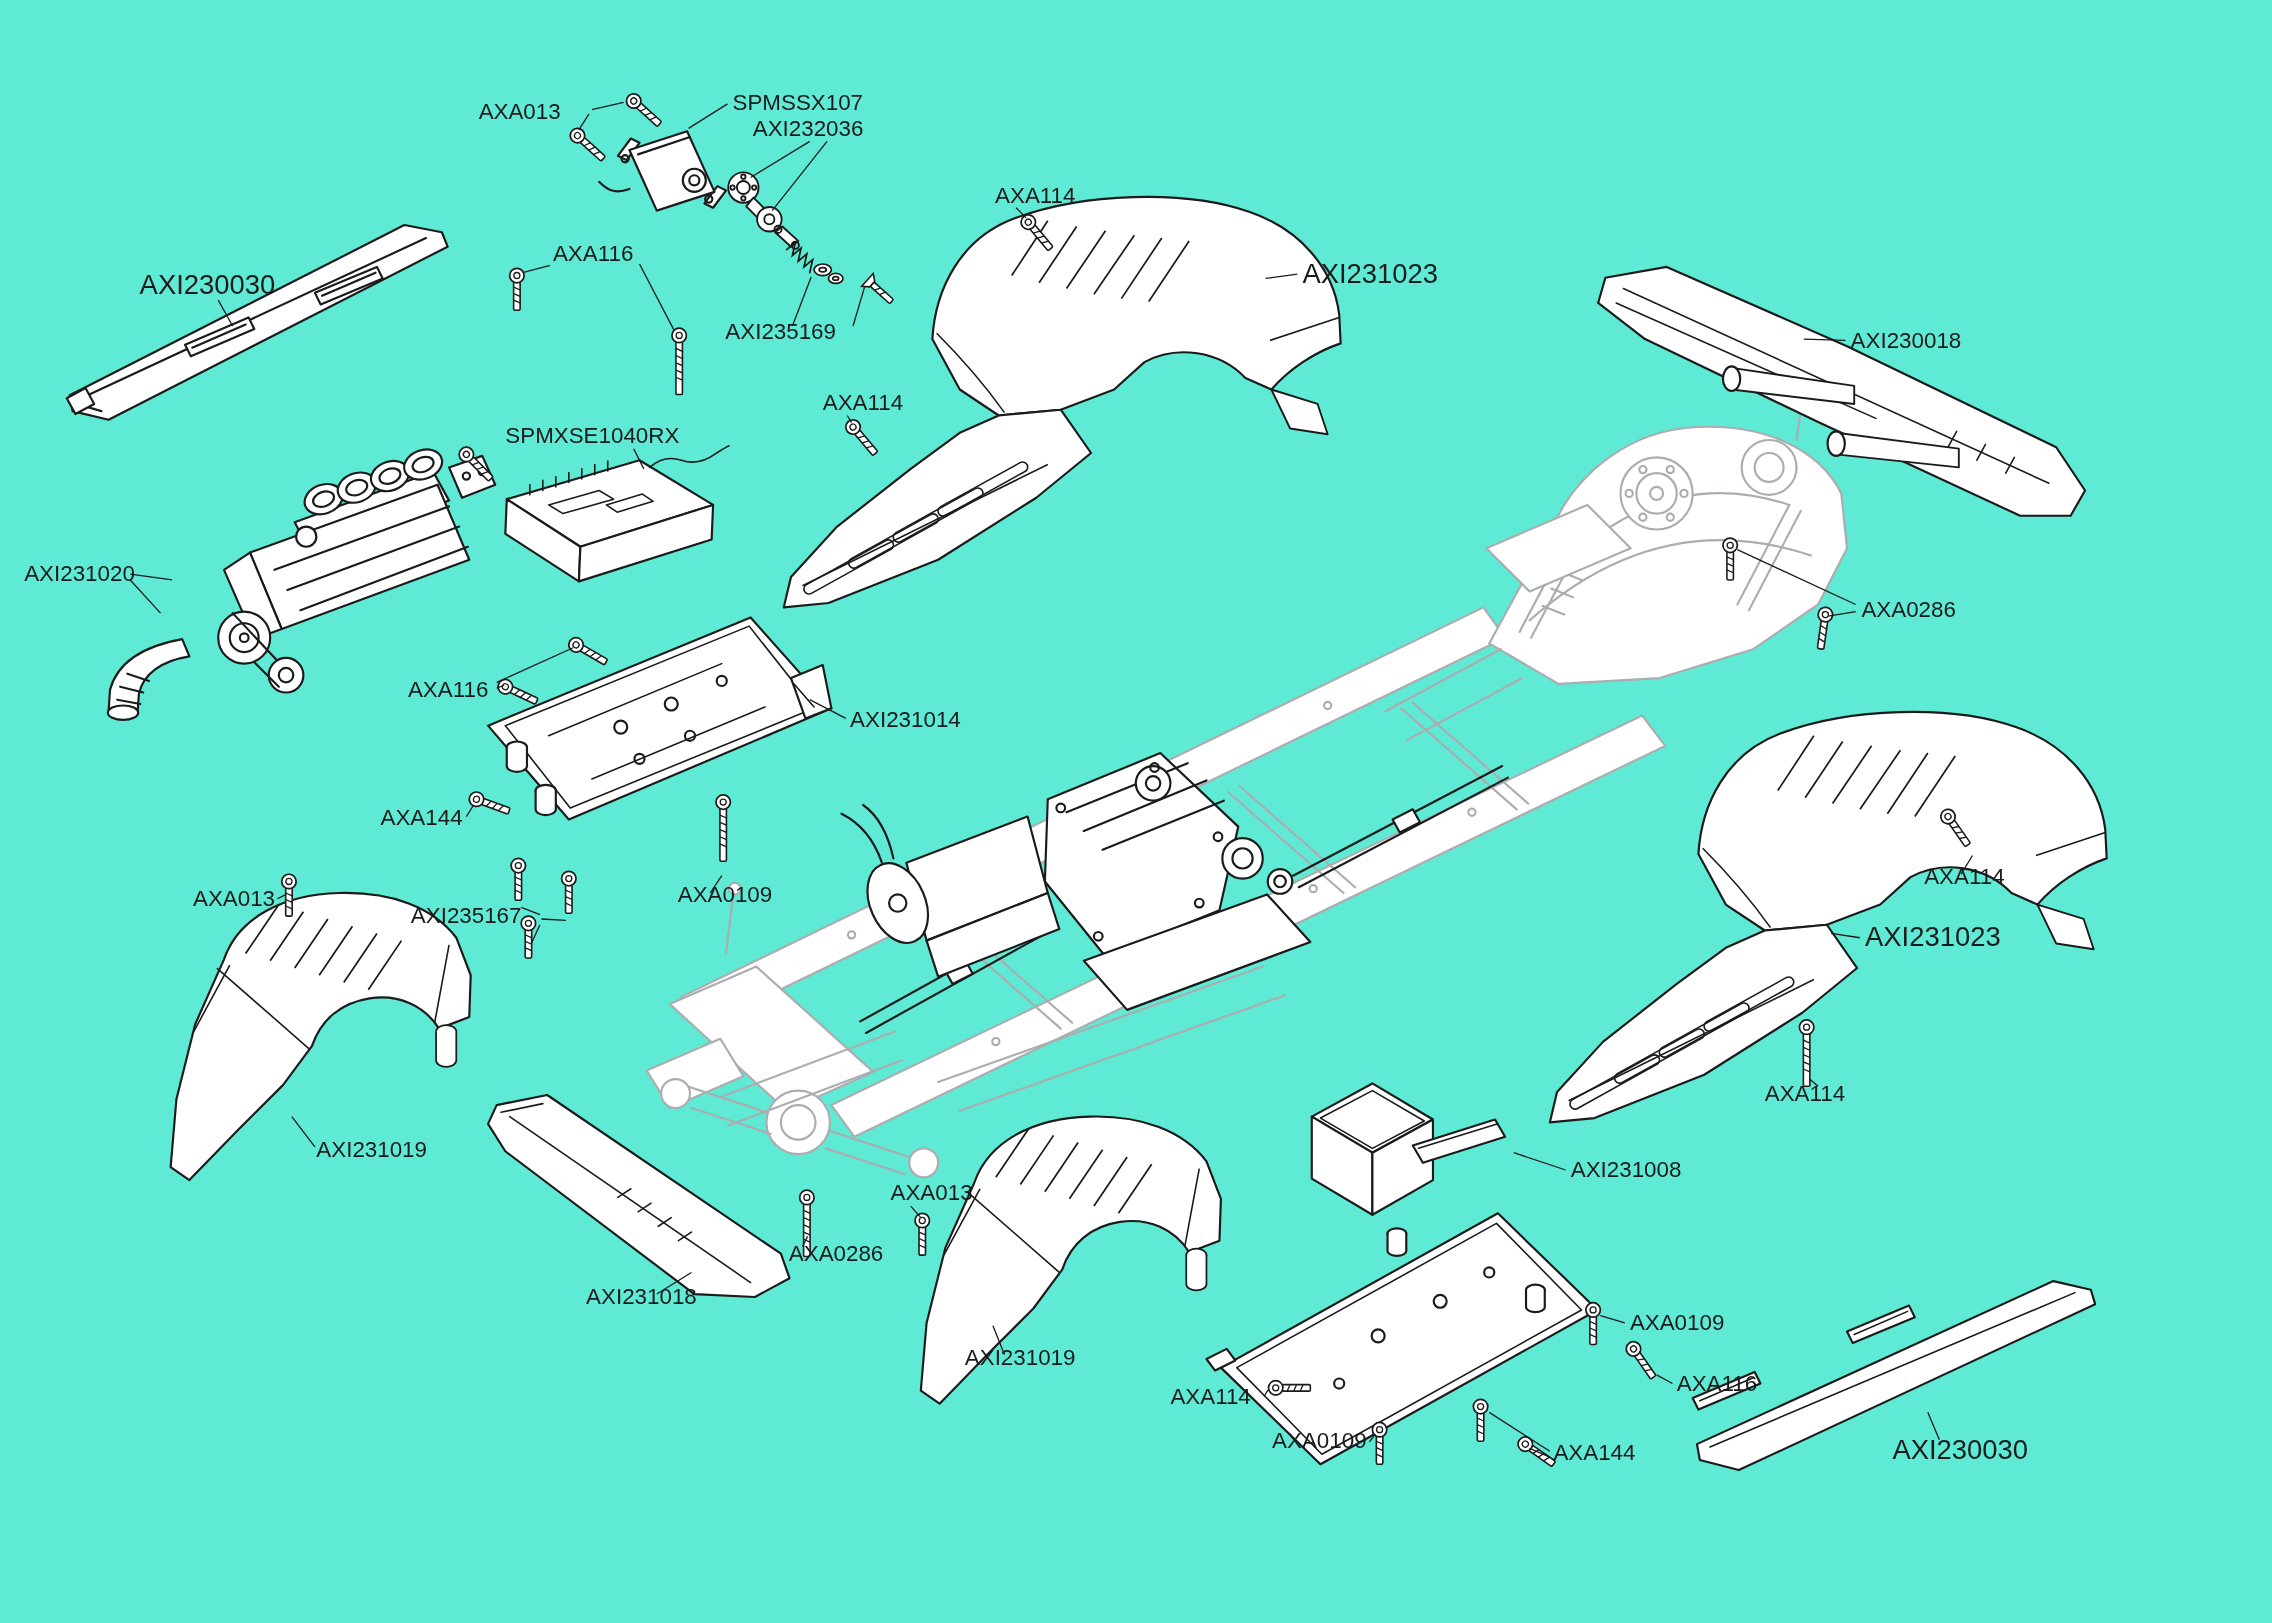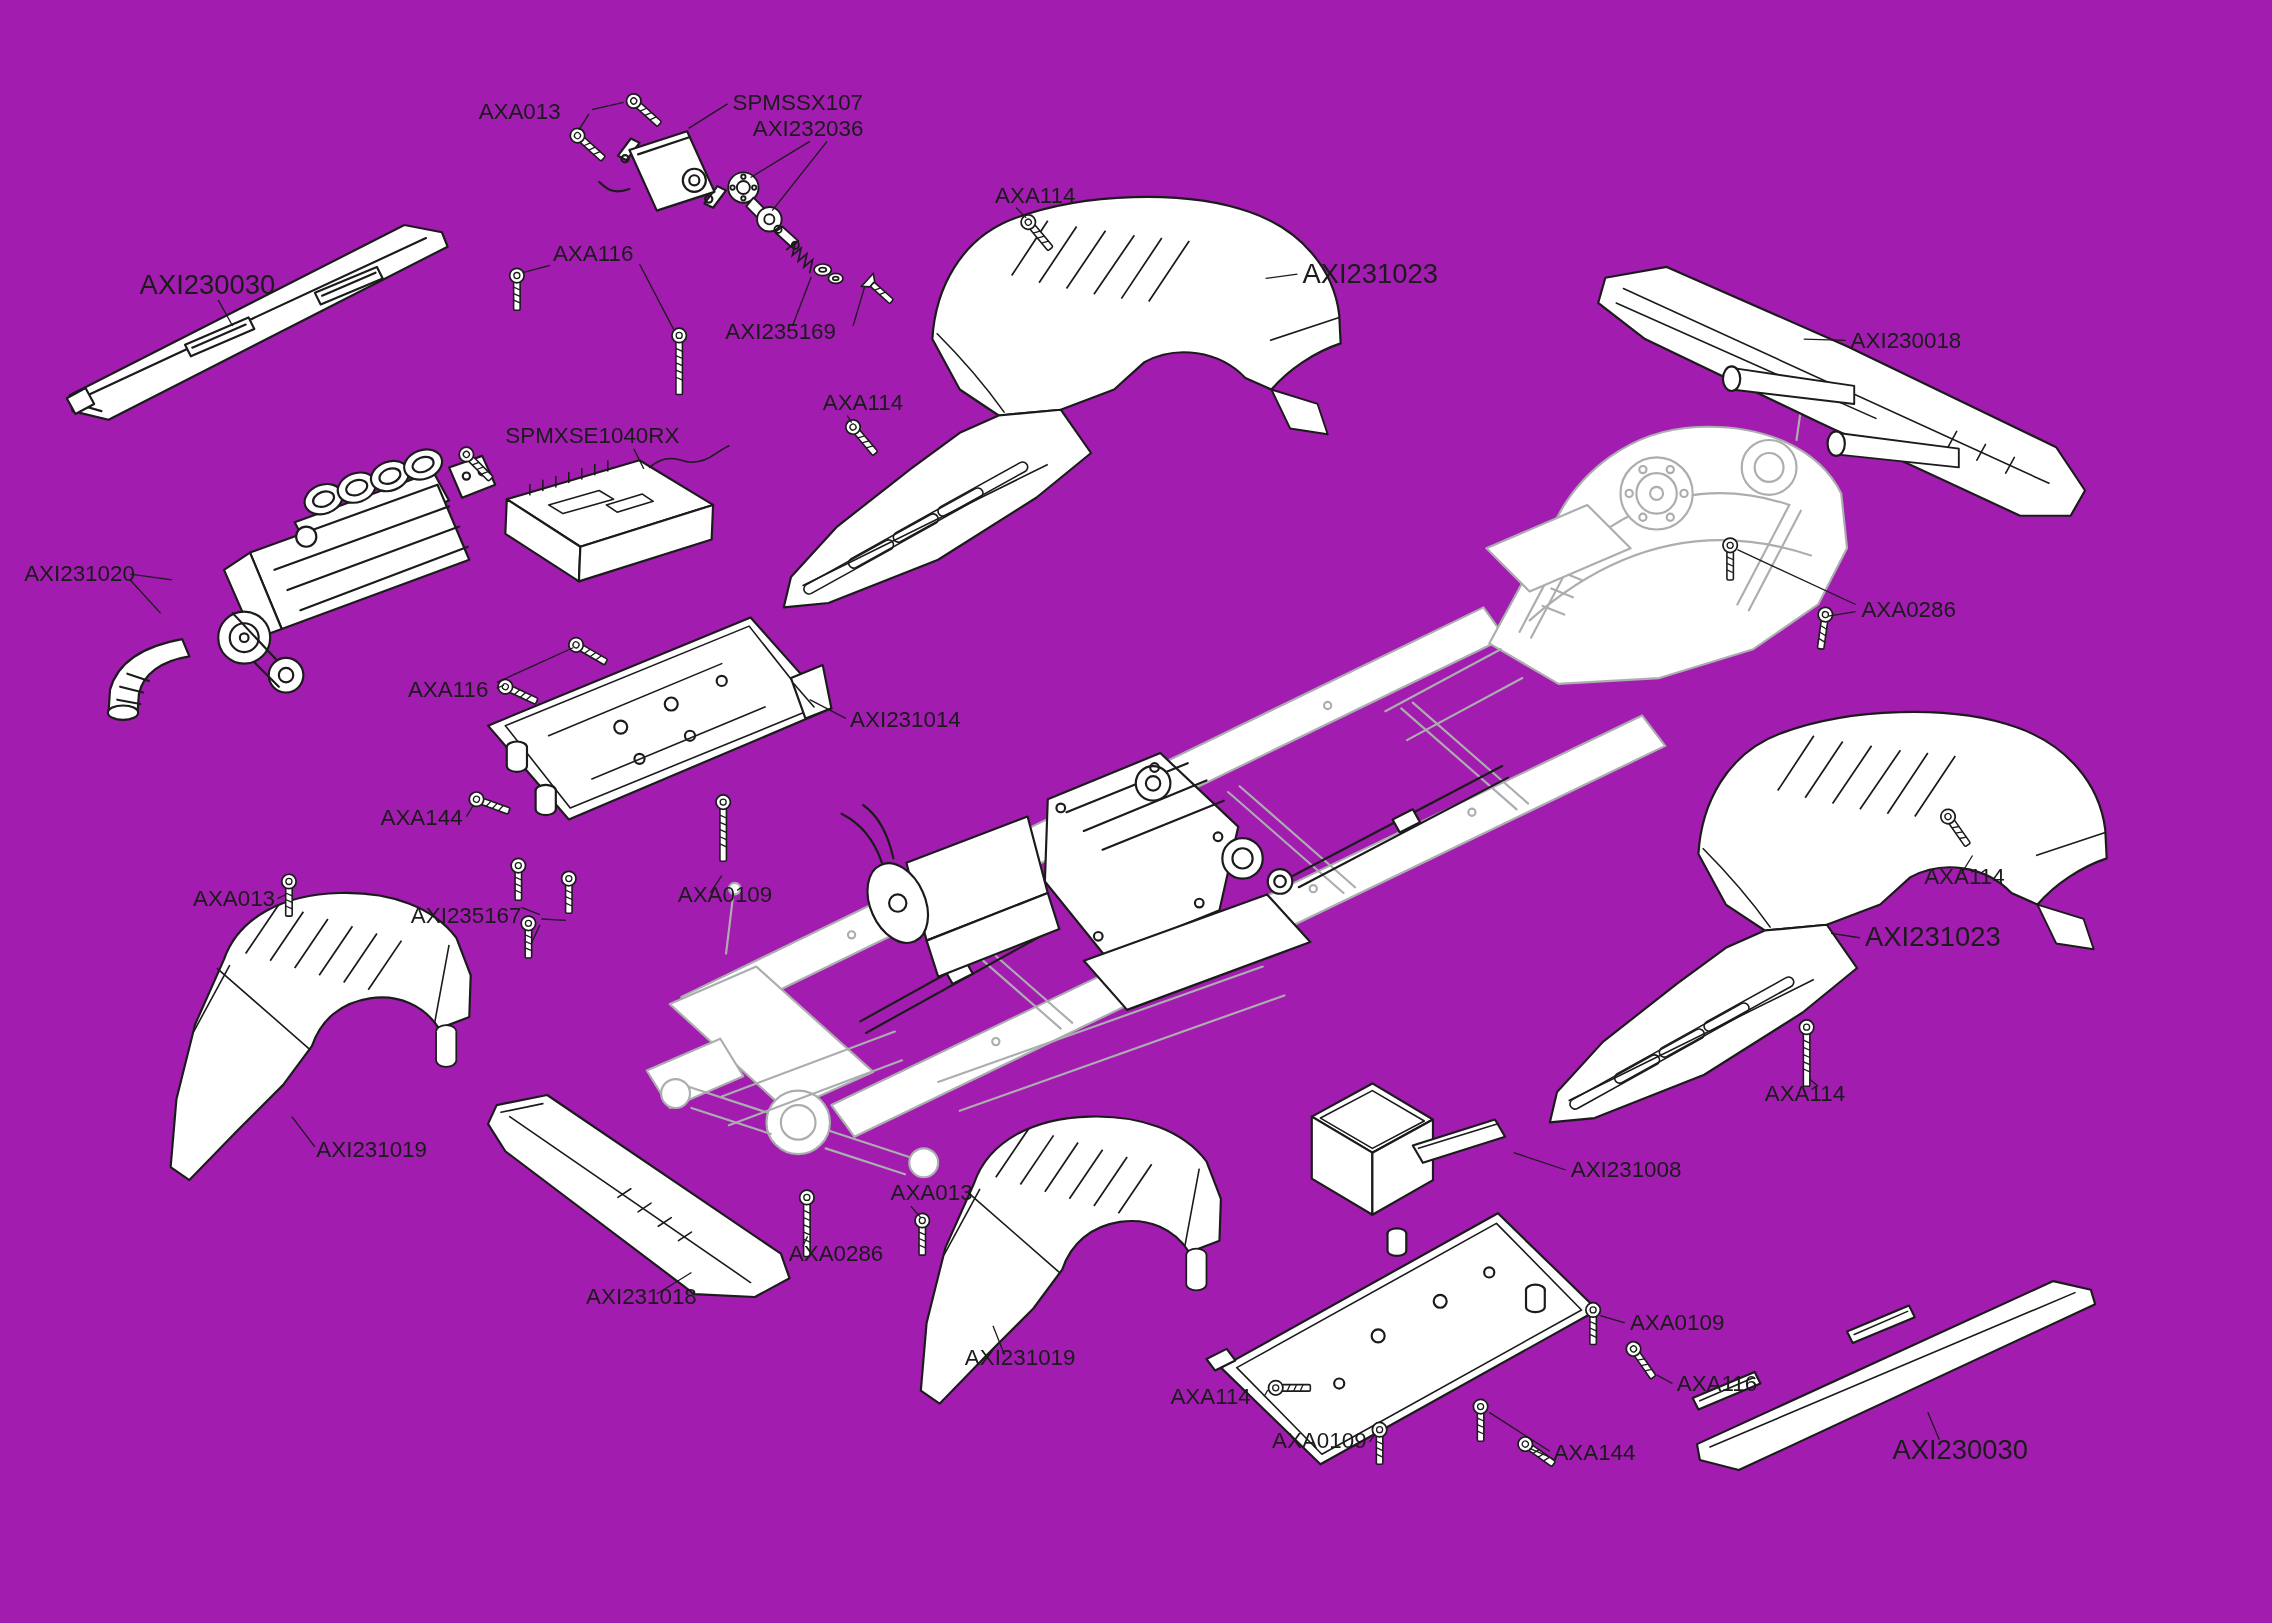--- a/index.html
+++ b/index.html
@@ -1,16 +1,16 @@
 <!DOCTYPE html>
 <html style="font-size:11.5px"><head>
 <meta charset="utf-8">
 <style>
   html,body{margin:0;padding:0;background:#fff;}
-  .stage{position:relative;width:2273px;height:1623px;background:#a21caf;overflow:hidden;}
+  .stage{position:relative;width:2273px;height:1623px;background:#5eead4;overflow:hidden;}
   svg{display:block;}
   text.lbl{font-family:"Liberation Sans","DejaVu Sans",sans-serif;font-size:31px;fill:#1b1b1b;}
   text.lbl.big{font-size:38px;}
   .ld{fill:none;stroke:#1b1b1b;stroke-width:1.8px;}
 </style>
 </head>
 <body>
 
 <div class="stage">
 <svg width="2273" height="1623" viewBox="0 0 3150 2250" xmlns="http://www.w3.org/2000/svg">

